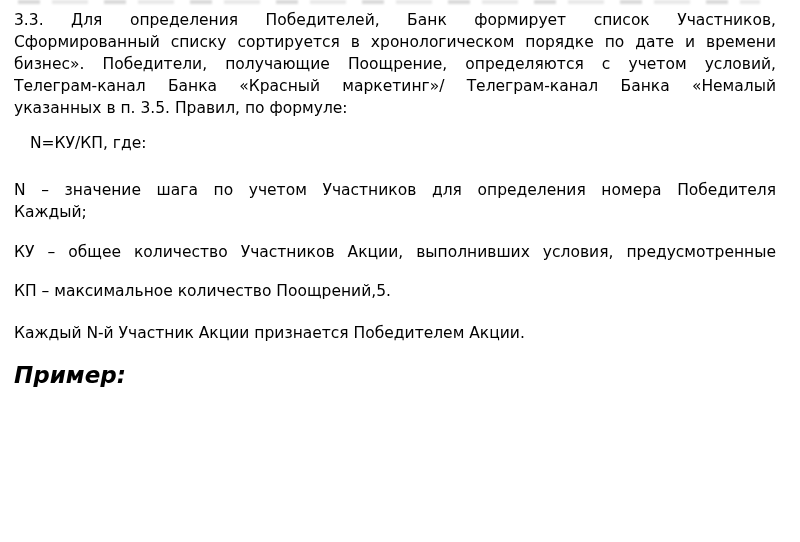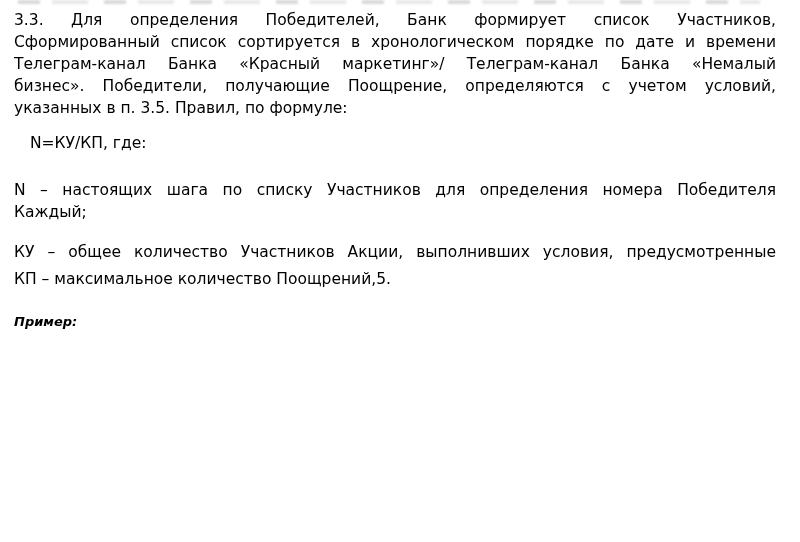--- a/index.html
+++ b/index.html
@@ -49,62 +49,65 @@
     text-align-last: justify;
   }
   
   .last {
     text-align: center;
     text-align-last: left;
   }
   .p1 { margin-bottom: 13px; }
   .p2 { margin-bottom: 25px; margin-left: 16px; }
   .p3 { margin-bottom: 18px; }
-  .p4 { margin-bottom: 5px; }
+  .p4 { margin-bottom: 17px; }
   .p5 { margin-bottom: 20px; }
   .p6 { margin-bottom: 17px; }
   .p7 { margin-bottom: 19px; }
   .p8 { margin-bottom: 0; }
   .example .ln {
     font-weight: bold;
     font-style: italic;
-    font-size: 13px;
+    font-size: 23px;
     height: 24px;
     line-height: 24px;
   }
 </style>
 </head>
 <body>
 
 <main class="doc">
   <div class="top-artifact"></div>
 
   <p class="para p1">
     <span class="ln j">3.3. Для определения Победителей, Банк формирует список Участников,</span>
-    <span class="ln j">Сформированный список сортируется в хронологическом порядке по дате и времени</span>
+    <span class="ln j">Сформированный списку сортируется в хронологическом порядке по дате и времени</span>
+    <span class="ln j">бизнес». Победители, получающие Поощрение, определяются с учетом условий,</span>
     <span class="ln j">Телеграм-канал Банка «Красный маркетинг»/ Телеграм-канал Банка «Немалый</span>
-    <span class="ln j">бизнес». Победители, получающие Поощрение, определяются с учетом условий,</span>
     <span class="ln last">указанных в п. 3.5. Правил, по формуле:</span>
   </p>
 
   <p class="para p2">
     <span class="ln last">N=КУ/КП, где:</span>
   </p>
 
   <p class="para p3">
-    <span class="ln j">N – настоящих шага по списку Участников для определения номера Победителя</span>
+    <span class="ln j">N – значение шага по учетом Участников для определения номера Победителя</span>
     <span class="ln last">Каждый;</span>
   </p>
 
   <p class="para p4">
     <span class="ln j">КУ – общее количество Участников Акции, выполнивших условия, предусмотренные</span>
   </p>
 
   <p class="para p5">
     <span class="ln last">КП – максимальное количество Поощрений,5.</span>
   </p>
 
 
+  <p class="para p7">
+    <span class="ln last">Каждый N-й Участник Акции признается Победителем Акции.</span>
+  </p>
 
   <p class="para p8 example">
     <span class="ln last">Пример:</span>
   </p>
 </main>
 
 </body></html>

